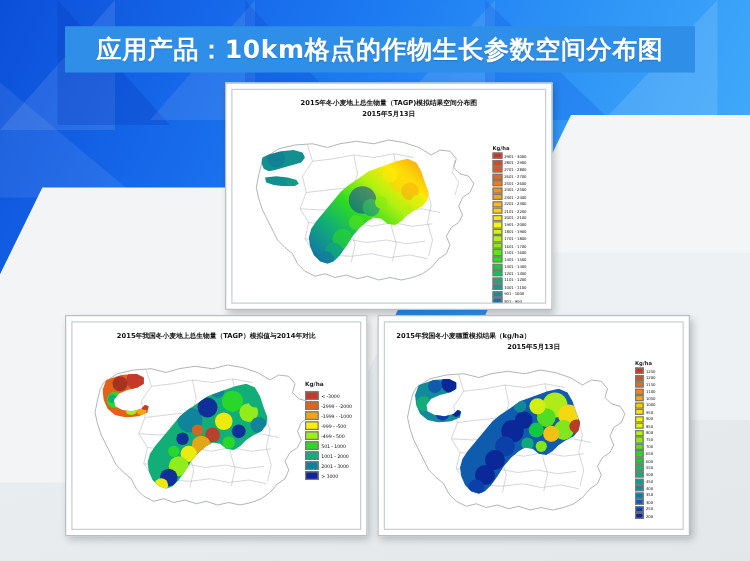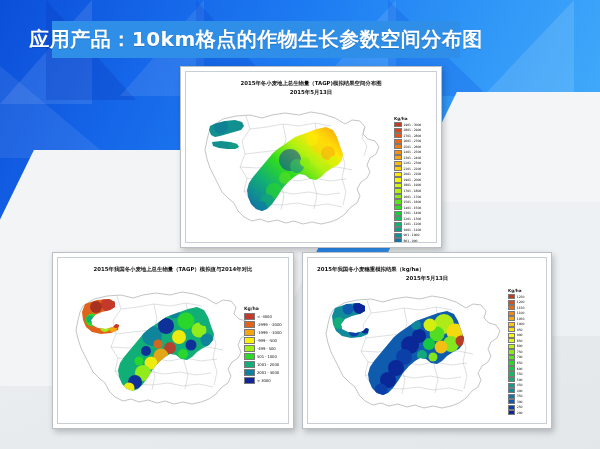--- a/index.html
+++ b/index.html
@@ -30,21 +30,21 @@
   .tri.t12{left:330px;top:150px;width:0;height:0;border-right:96px solid transparent;border-bottom:86px solid rgba(255,255,255,.10);}
   .tri.t13{left:96px;top:148px;width:0;height:0;border-left:88px solid transparent;border-bottom:80px solid rgba(255,255,255,.08);}
 
   .white-wedge{position:absolute;background:#f2f4f6;}
   .w1{left:-10px;top:150px;width:190px;height:180px;transform:skewX(-26deg);}
   .w2{left:-40px;top:226px;width:330px;height:160px;transform:skewX(-26deg);}
   .w3{left:396px;top:136px;width:260px;height:200px;transform:skewX(-26deg);background:#eef1f3;}
   .w4{left:430px;top:92px;width:220px;height:110px;transform:skewX(-26deg);background:#f3f5f7;}
 
   
-  #title-bar{position:absolute;left:52px;top:21px;width:408px;height:37px;
+  #title-bar{position:absolute;left:52px;top:21px;width:504px;height:37px;
     background:#2f8fe8;display:flex;align-items:center;justify-content:center;}
   #title-bar .txt{
     color:#ffffff;font-size:20px;font-weight:bold;letter-spacing:.5px;
     white-space:nowrap;text-shadow:0 1px 1px rgba(0,0,0,.18);
     font-family:"DejaVu Sans","Liberation Sans",sans-serif;}
 
   
   .panel{position:absolute;background:#ffffff;border:1px solid #b9bfc4;
     box-shadow:2px 3px 6px rgba(0,0,0,.22);}
   .panel-inner{position:absolute;inset:4px;border:1px solid #c8ced2;background:#fff;overflow:hidden;}

